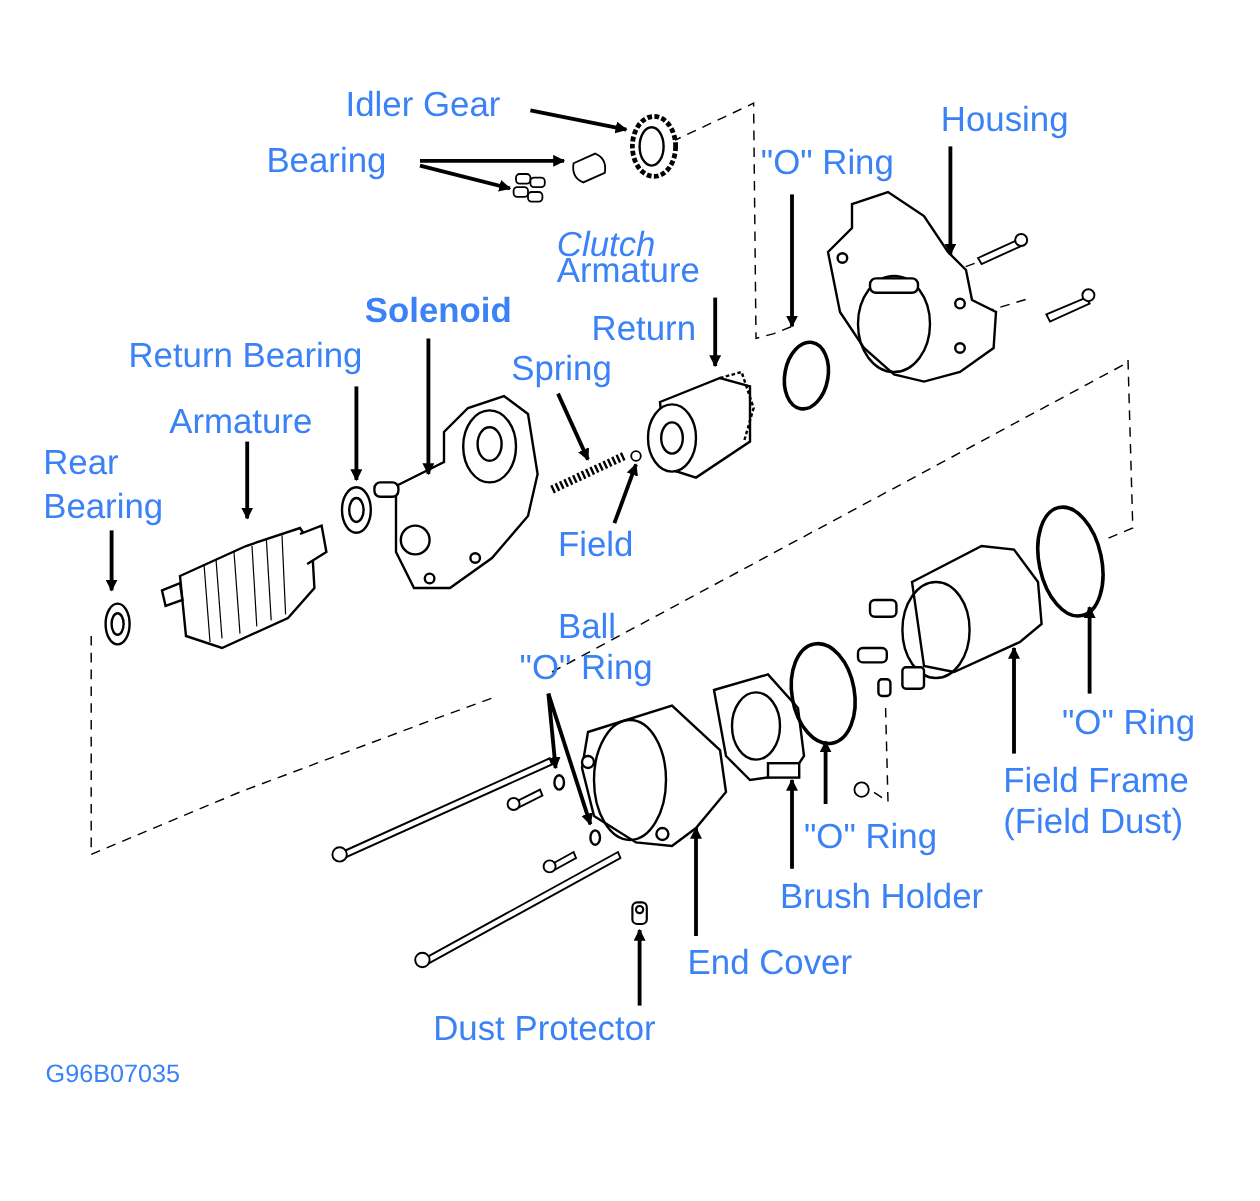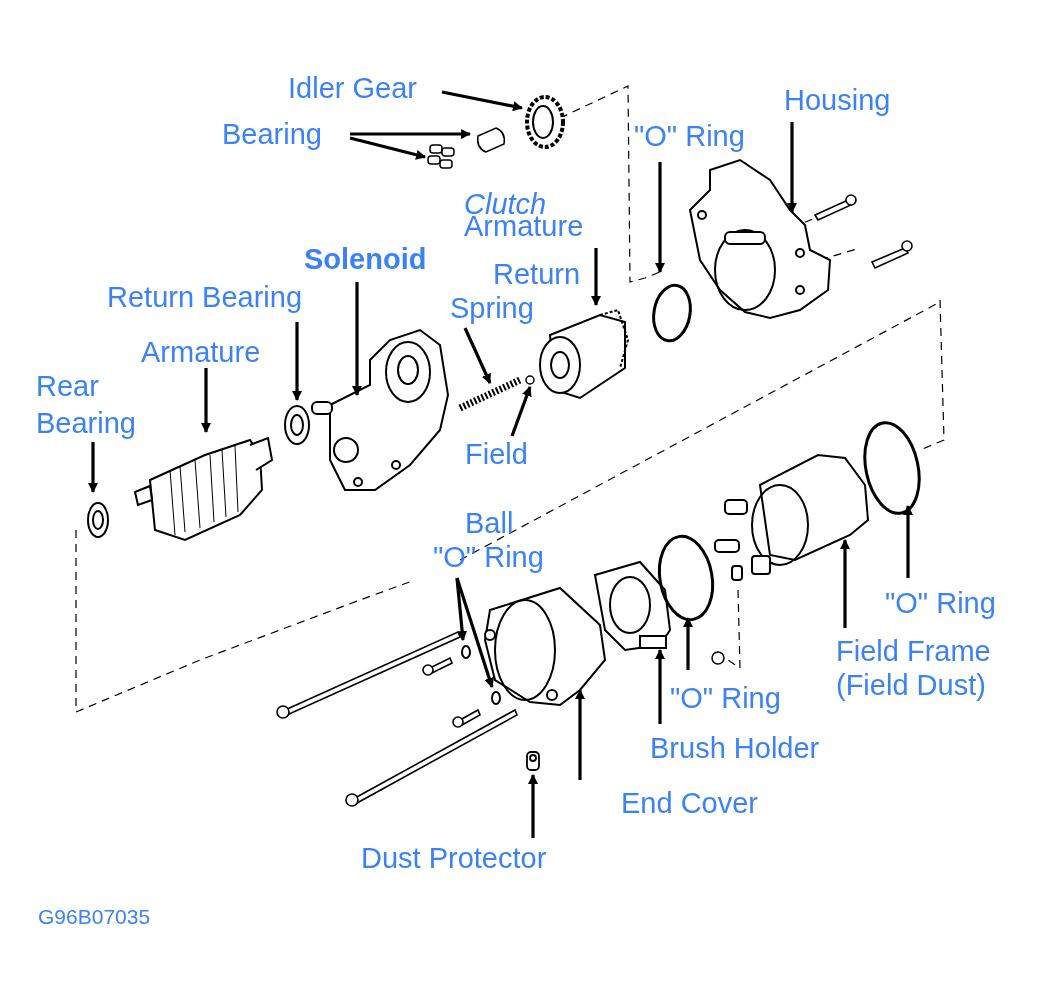--- a/index.html
+++ b/index.html
@@ -171,28 +171,28 @@
 </svg>
 
 <div class="lbl" style="left:288px;top:72px;">Idler Gear</div>
 <div class="lbl" style="left:222px;top:118px;">Bearing</div>
 <div class="lbl" style="left:464px;top:188px;font-style:italic;">Clutch</div>
 <div class="lbl" style="left:464px;top:210px;">Armature</div>
 <div class="lbl" style="left:634px;top:120px;">"O" Ring</div>
 <div class="lbl" style="left:784px;top:84px;">Housing</div>
 <div class="lbl" style="left:304px;top:243px;font-weight:bold;">Solenoid</div>
 <div class="lbl" style="left:450px;top:258px;margin-left:43px;">Return</div>
-<div class="lbl" style="left:450px;top:292px;text-align:right;">Spring</div>
+<div class="lbl" style="left:426px;top:292px;text-align:right;">Spring</div>
 <div class="lbl" style="left:107px;top:281px;">Return Bearing</div>
 <div class="lbl" style="left:141px;top:336px;">Armature</div>
 <div class="lbl" style="left:36px;top:370px;">Rear</div>
 <div class="lbl" style="left:36px;top:407px;">Bearing</div>
 <div class="lbl" style="left:465px;top:438px;">Field</div>
 <div class="lbl" style="left:465px;top:471px;margin-top:36px;">Ball</div>
 <div class="lbl" style="left:433px;top:541px;">"O" Ring</div>
 <div class="lbl" style="left:885px;top:587px;">"O" Ring</div>
 <div class="lbl" style="left:836px;top:635px;">Field Frame</div>
 <div class="lbl" style="left:836px;top:669px;">(Field Dust)</div>
 <div class="lbl" style="left:670px;top:682px;">"O" Ring</div>
 <div class="lbl" style="left:650px;top:732px;">Brush Holder</div>
-<div class="lbl" style="left:573px;top:787px;margin-left:48px;">End Cover</div>
+<div class="lbl" style="left:573px;top:787px;">End Cover</div>
 <div class="lbl" style="left:361px;top:842px;">Dust Protector</div>
-<div class="lbl code" style="left:38px;top:905px;">G96B07035</div>
+<div class="lbl code" style="left:38px;top:884px;">G96B07035</div>
 
 </body></html>

